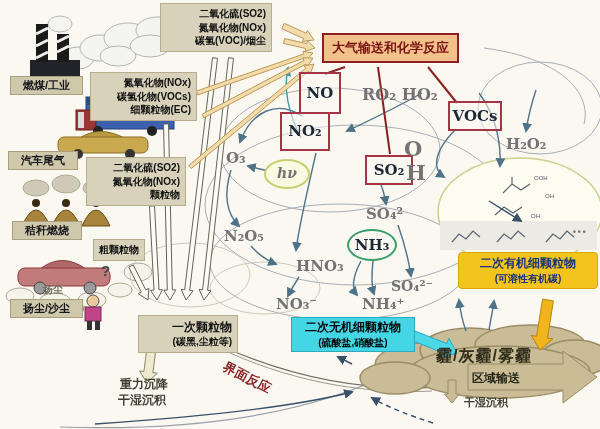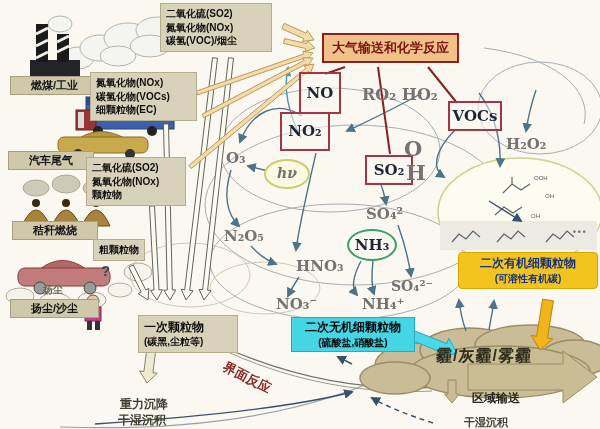--- a/index.html
+++ b/index.html
@@ -1,36 +1,36 @@
 <!DOCTYPE html>
 <html><head>
 <meta charset="utf-8">
 <style>
   html,body{margin:0;padding:0;background:#e9e7e0;}
   #stage{position:relative;width:600px;height:429px;background:#faf8f1;overflow:hidden;
          font-family:"Liberation Sans",sans-serif;}
   .abs{position:absolute;}
   .srclabel{background:#cfc8ab;border:1px solid #a89f7e;color:#15151a;font-weight:bold;
-            font-size:11px;padding:1px 20px;white-space:nowrap;}
+            font-size:11px;padding:1px 12px;white-space:nowrap;}
   .embox{background:#d8d2ba;border:1px solid #b5ad8c;color:#101010;font-weight:bold;
-         font-size:10px;line-height:1.35;padding:3px 5px;text-align:left;white-space:nowrap;}
+         font-size:10px;line-height:1.35;padding:3px 5px;text-align:right;white-space:nowrap;}
   .transport{background:#f2c189;border:2px solid #8b2020;color:#7a1414;font-weight:bold;
              font-size:13px;padding:4px 8px;white-space:nowrap;text-align:center;}
   .chem{font-family:"DejaVu Serif",serif;color:#737373;font-weight:600;white-space:nowrap;}
   .redbox{border:2px solid #a53545;font-family:"DejaVu Serif",serif;color:#1c2636;
           text-align:center;background:rgba(250,248,240,0.55);font-weight:600;}
   .nh3circle{border:2px solid #3a9e68;border-radius:50%;text-align:center;
              font-family:"DejaVu Serif",serif;color:#1c2636;font-weight:600;}
   .yellowbox{background:#f2c41d;border:1px solid #d8a800;border-radius:4px;color:#17317d;
              font-weight:bold;text-align:center;font-size:12px;line-height:1.3;padding:3px 6px;}
   .cyanbox{background:#45d6e6;border:1px solid #2aa9c0;color:#000000;font-weight:bold;
            text-align:center;font-size:12px;line-height:1.3;padding:2px 5px;}
   .sub{font-size:10px;font-weight:bold;}
   .hazelabel{font-weight:bold;font-size:16px;color:#302d1a;letter-spacing:1px;white-space:nowrap;}
-  .smalldark{font-weight:bold;font-size:12px;color:#3e3e30;white-space:nowrap;margin-top:20px;}
+  .smalldark{font-weight:bold;font-size:12px;color:#3e3e30;white-space:nowrap;}
   .interface{font-weight:bold;font-size:13px;color:#8b2525;white-space:nowrap;}
 </style>
 </head>
 <body>
 
 <div id="stage">
 
   <svg width="600" height="429" viewBox="0 0 600 429" class="abs" style="left:0;top:0">
     <defs>
       <marker id="mblue" viewBox="0 0 10 10" refX="8" refY="5" markerWidth="7" markerHeight="7" orient="auto">

